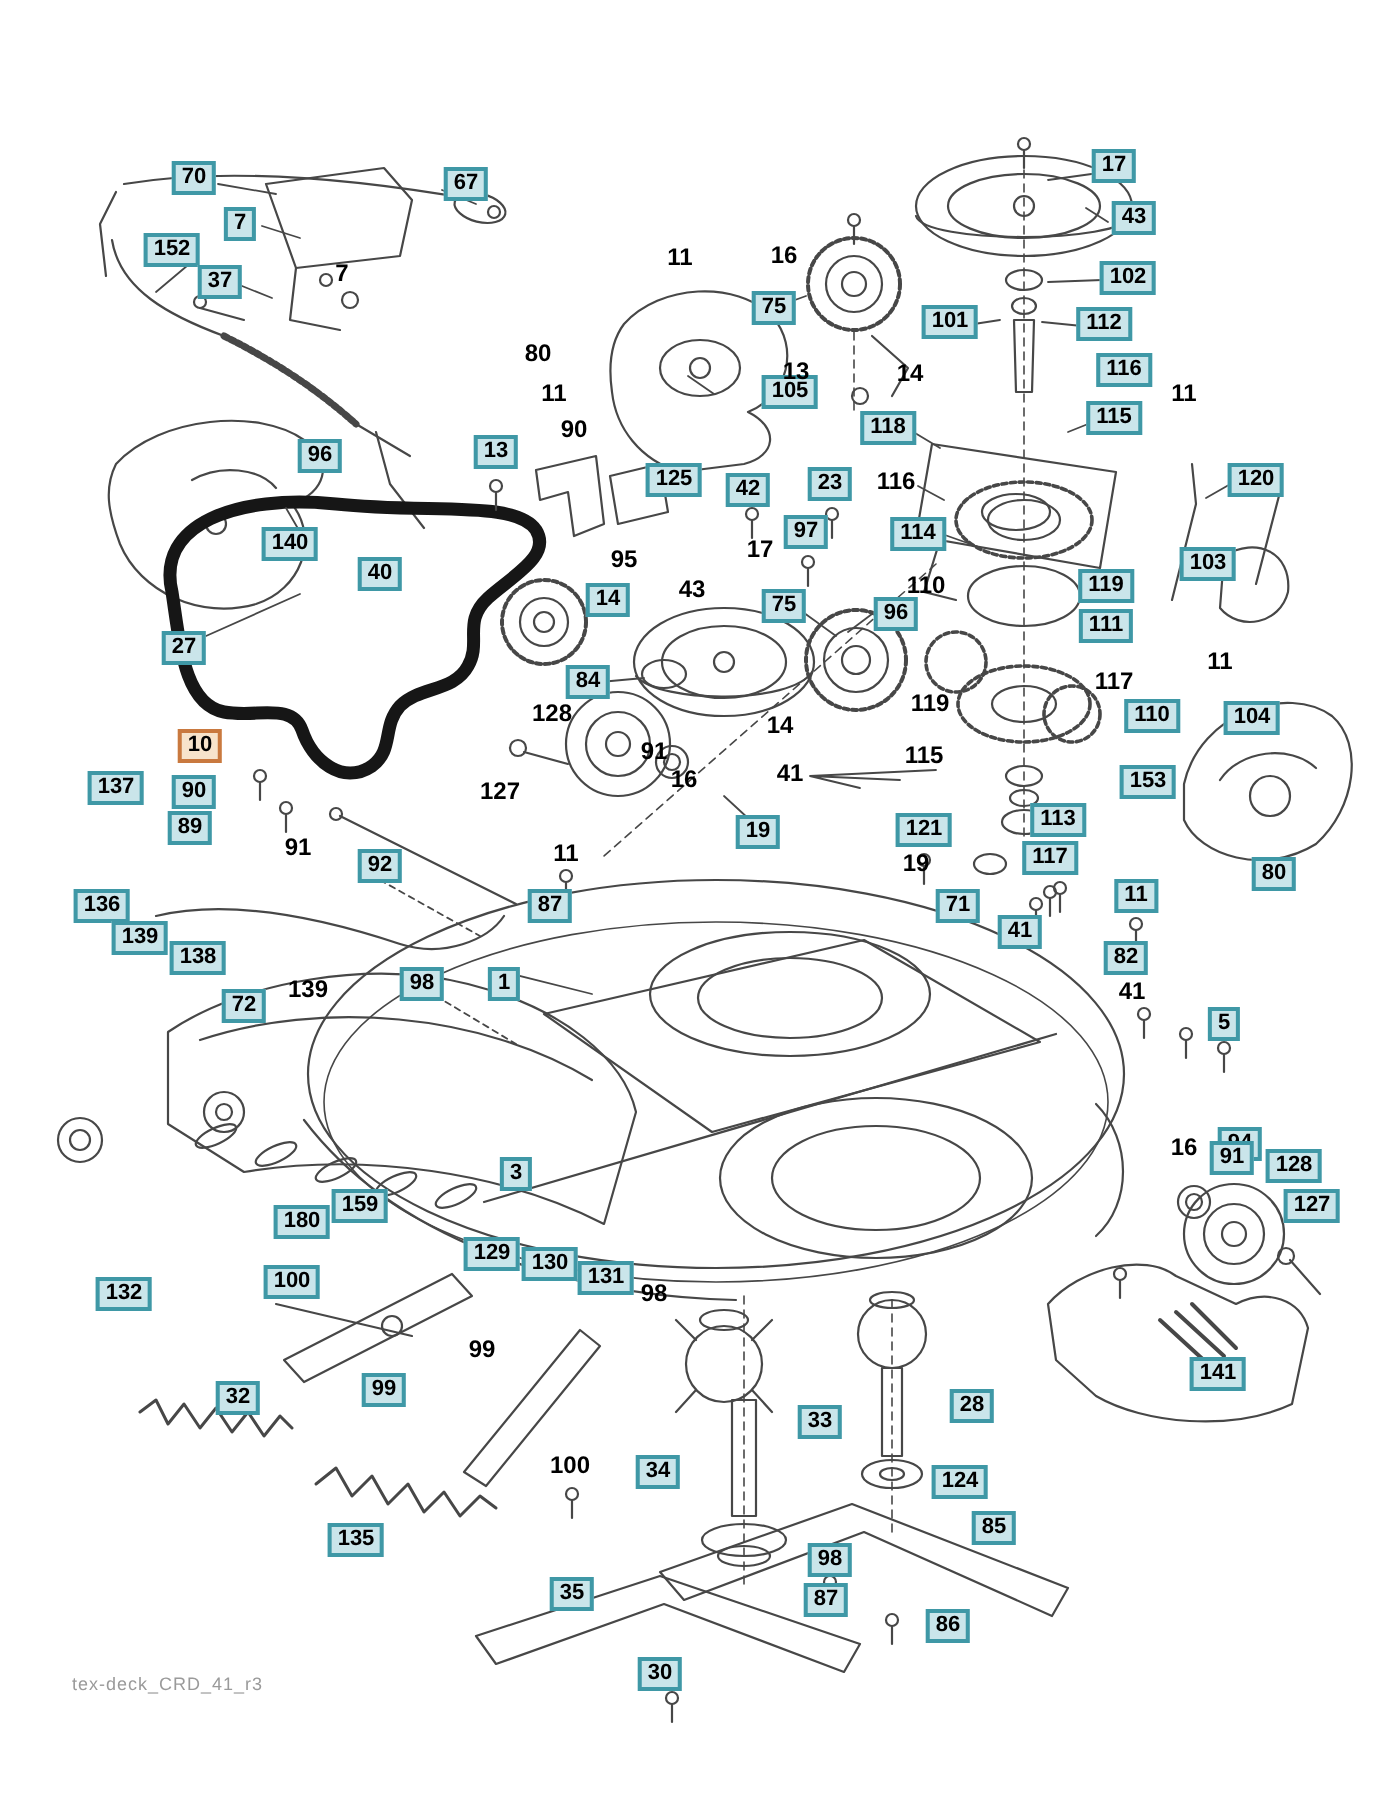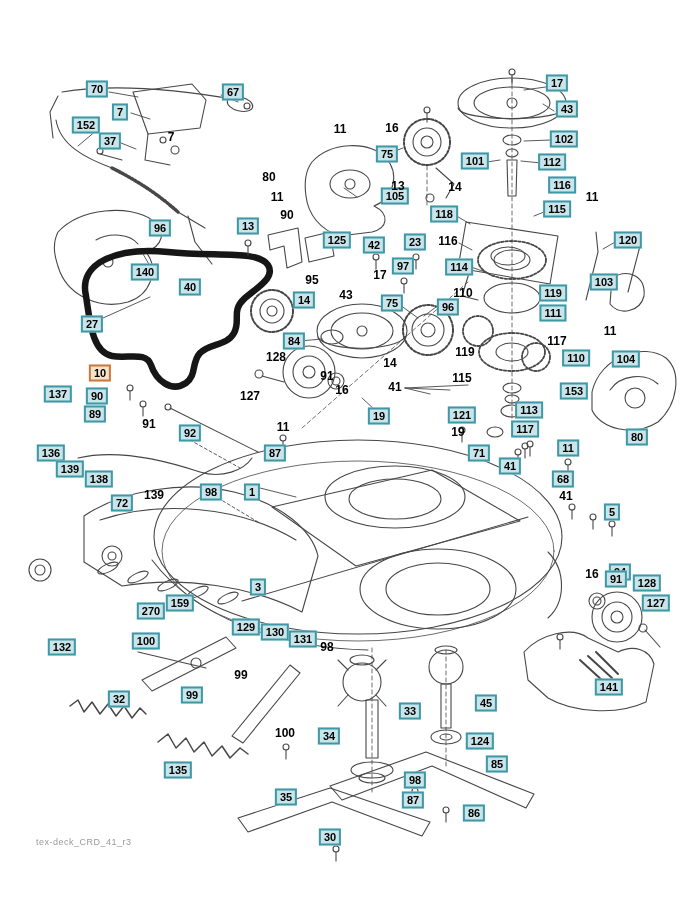--- a/index.html
+++ b/index.html
@@ -341,48 +341,48 @@
       <div class="callout boxed" style="left: 51px; top: 453px;">136</div>
       <div class="callout boxed" style="left: 70px; top: 469px;">139</div>
       <div class="callout boxed" style="left: 99px; top: 479px;">138</div>
       <div class="callout plain" style="left: 154px; top: 495px;">139</div>
       <div class="callout boxed" style="left: 122px; top: 503px;">72</div>
       <div class="callout boxed" style="left: 211px; top: 492px;">98</div>
       <div class="callout boxed" style="left: 252px; top: 492px;">1</div>
       <div class="callout boxed" style="left: 275px; top: 453px;">87</div>
       <div class="callout plain" style="left: 283px; top: 427px;">11</div>
       <div class="callout boxed" style="left: 258px; top: 587px;">3</div>
-      <div class="callout boxed" style="left: 151px; top: 611px;">270</div>
+      <div class="callout boxed" style="left: 151px; top: 611px;">180</div>
       <div class="callout boxed" style="left: 180px; top: 603px;">159</div>
       <div class="callout boxed" style="left: 246px; top: 627px;">129</div>
       <div class="callout boxed" style="left: 275px; top: 632px;">130</div>
       <div class="callout boxed" style="left: 303px; top: 639px;">131</div>
       <div class="callout boxed" style="left: 62px; top: 647px;">132</div>
       <div class="callout boxed" style="left: 146px; top: 641px;">100</div>
       <div class="callout plain" style="left: 327px; top: 647px;">98</div>
       <div class="callout plain" style="left: 241px; top: 675px;">99</div>
       <div class="callout boxed" style="left: 119px; top: 699px;">32</div>
       <div class="callout boxed" style="left: 192px; top: 695px;">99</div>
       <div class="callout boxed" style="left: 178px; top: 770px;">135</div>
       <div class="callout plain" style="left: 285px; top: 733px;">100</div>
       <div class="callout boxed" style="left: 329px; top: 736px;">34</div>
       <div class="callout boxed" style="left: 410px; top: 711px;">33</div>
       <div class="callout boxed" style="left: 286px; top: 797px;">35</div>
       <div class="callout boxed" style="left: 330px; top: 837px;">30</div>
-      <div class="callout boxed" style="left: 486px; top: 703px;">45</div>
+      <div class="callout boxed" style="left: 486px; top: 703px;">28</div>
       <div class="callout boxed" style="left: 480px; top: 741px;">124</div>
       <div class="callout boxed" style="left: 609px; top: 687px;">141</div>
       <div class="callout boxed" style="left: 497px; top: 764px;">85</div>
       <div class="callout boxed" style="left: 415px; top: 780px;">98</div>
       <div class="callout boxed" style="left: 413px; top: 800px;">87</div>
       <div class="callout boxed" style="left: 474px; top: 813px;">86</div>
       <div class="callout boxed" style="left: 479px; top: 453px;">71</div>
       <div class="callout boxed" style="left: 510px; top: 466px;">41</div>
       <div class="callout boxed" style="left: 568px; top: 448px;">11</div>
-      <div class="callout boxed" style="left: 563px; top: 479px;">68</div>
+      <div class="callout boxed" style="left: 563px; top: 479px;">82</div>
       <div class="callout plain" style="left: 566px; top: 496px;">41</div>
       <div class="callout boxed" style="left: 612px; top: 512px;">5</div>
       <div class="callout boxed" style="left: 620px; top: 532px; margin-top: 40px;">94</div>
       <div class="callout plain" style="left: 592px; top: 574px;">16</div>
       <div class="callout boxed" style="left: 616px; top: 579px;">91</div>
       <div class="callout boxed" style="left: 647px; top: 583px;">128</div>
       <div class="callout boxed" style="left: 656px; top: 603px;">127</div>
     </div>
 
   <div id="watermark">tex-deck_CRD_41_r3</div>

